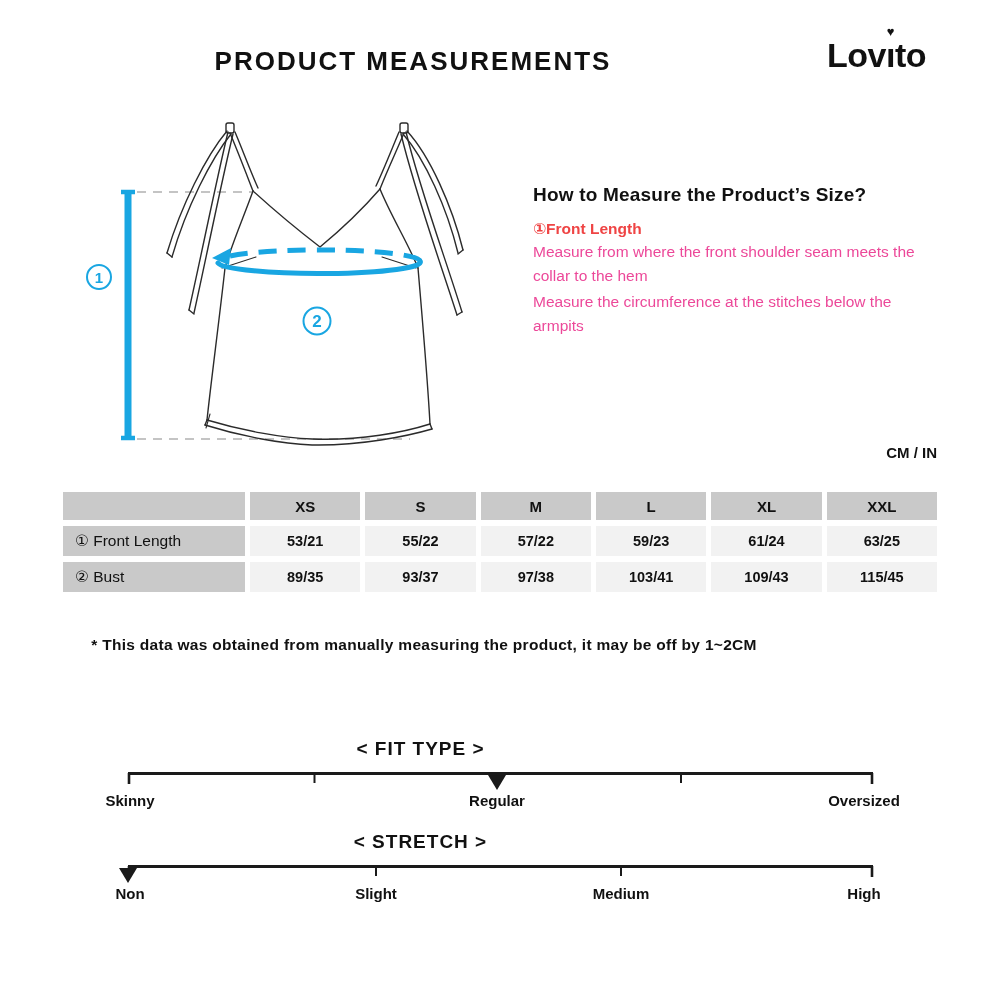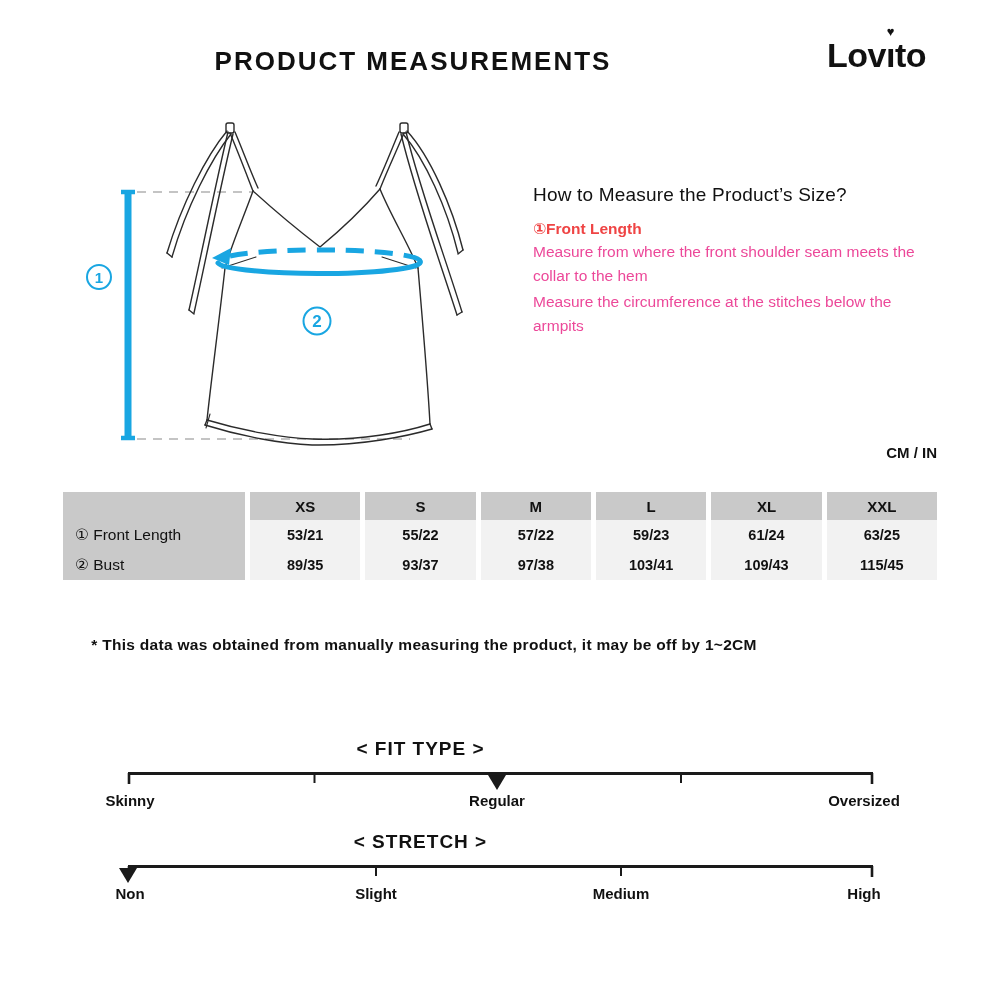--- a/index.html
+++ b/index.html
@@ -8,28 +8,28 @@
   .abs { position:absolute; }
 
   
   .page-title { left:0; top:46; width:826px; text-align:center; font-size:26px; font-weight:bold; letter-spacing:2px; top:46px; }
   .logo { right:74px; top:36px; font-size:34px; font-weight:bold; letter-spacing:-0.5px; }
   .logo .i-wrap { position:relative; display:inline-block; }
   .logo .heart { position:absolute; left:50%; transform:translateX(-50%); top:-11px; font-size:13px; line-height:13px; }
 
   
   .instructions { left:533px; top:184px; width:390px; }
-  .instructions h2 { font-size:19px; font-weight:normal; margin-bottom:14px; letter-spacing:0.2px; }
+  .instructions h2 { font-size:19px; font-weight:bold; margin-bottom:14px; letter-spacing:0.2px; }
   .meas-name { font-size:15.5px; font-weight:bold; color:#ef4444; margin-top:2px; }
   .meas-desc { font-size:15.5px; color:#ec4899; line-height:1.55; margin-top:2px; margin-bottom:2px; }
 
   
   .unit-label { top:444px; right:63px; font-size:15px; font-weight:bold; }
   .size-table { left:63px; top:492px; width:874px; display:grid;
-    grid-template-columns:182px repeat(6, 1fr); grid-template-rows:28px 30px 30px; gap:0 5px; }
+    grid-template-columns:182px repeat(6, 1fr); grid-template-rows:28px 30px 30px; gap:6px 5px; }
   .size-table .hcell { background:#c9c9c9; font-size:15px; font-weight:bold; display:flex; align-items:center; justify-content:center; }
   .size-table .lcell { background:#c9c9c9; font-size:15.5px; display:flex; align-items:center; padding-left:12px; }
   .size-table .dcell { background:#f2f2f2; font-size:14.5px; font-weight:600; display:flex; align-items:center; justify-content:center; }
 
   .disclaimer { left:0; top:636px; width:848px; text-align:center; font-size:15.5px; font-weight:bold; letter-spacing:0.3px; }
 
   .scale-title { left:0; width:841px; text-align:center; font-size:19px; font-weight:bold; letter-spacing:1px; }
   .fit-title { top:738px; }
   .stretch-title { top:831px; }
   svg text.scale-label { font-family:"Liberation Sans","DejaVu Sans",sans-serif; font-size:15px; font-weight:bold; fill:#111; }

